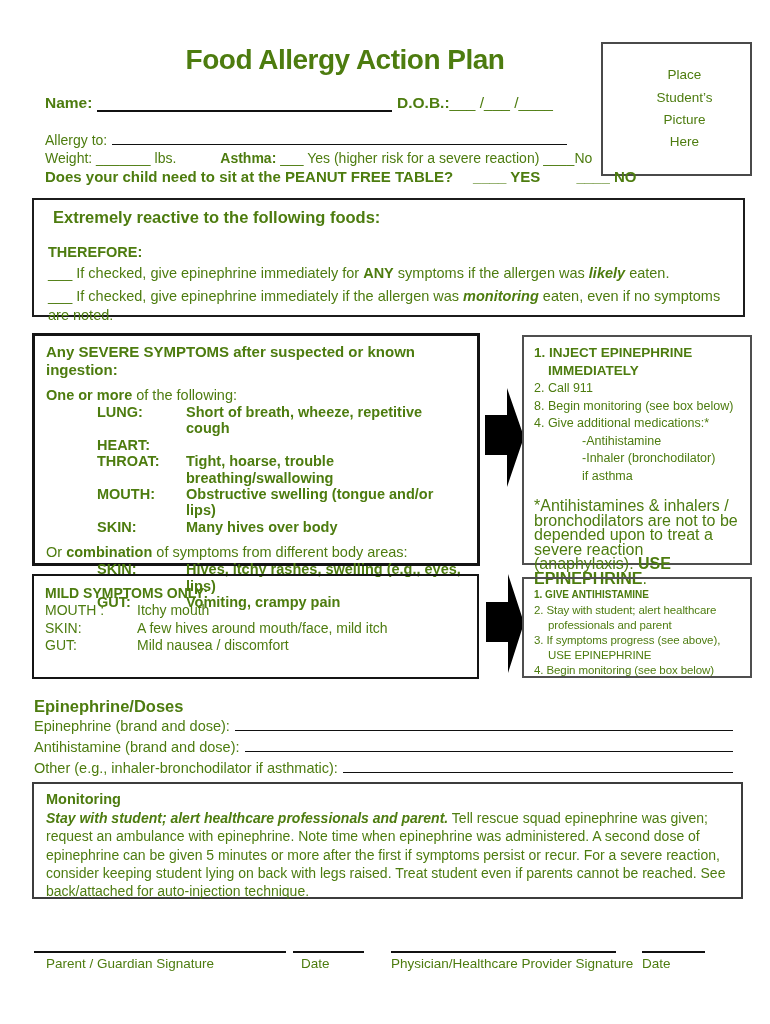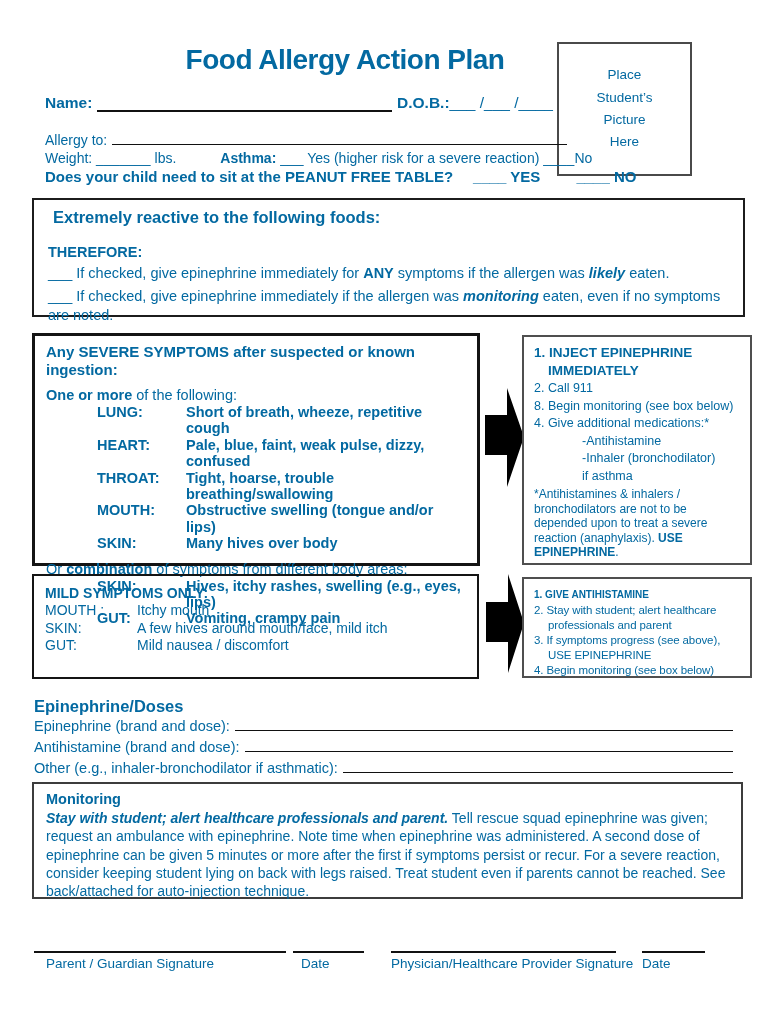--- a/index.html
+++ b/index.html
@@ -1,27 +1,27 @@
 <!DOCTYPE html>
 <html><head>
 <meta charset="utf-8">
 <style>
   html,body{margin:0;padding:0;background:#fff;}
   .page{
     position:relative;width:770px;height:980px;background:#ffffff;
-    font-family:"Liberation Sans",sans-serif;color:#0369a1;overflow:hidden;
+    font-family:"Liberation Sans",sans-serif;color:#4d7c0f;overflow:hidden;
   }
   .abs{position:absolute;}
   .b{font-weight:bold;}
   .bi{font-weight:bold;font-style:italic;}
   .title{left:0;top:44px;width:690px;text-align:center;font-size:28px;font-weight:bold;letter-spacing:-.5px;}
   .pictureBox{
-    left:557px;top:42px;width:131px;height:130px;border:2px solid #4a4a4a;
+    left:601px;top:42px;width:131px;height:130px;border:2px solid #4a4a4a;
     display:flex;flex-direction:column;justify-content:center;align-items:center;
-    font-size:13.5px;line-height:1.65;text-align:center;
+    font-size:13.5px;line-height:1.65;text-align:center;padding-left:16px;
   }
   .row{display:flex;align-items:baseline;white-space:nowrap;}
   .fill{flex:1 1 auto;border-bottom:2px solid #111;height:13px;margin:0 5px;}
   .fill.thin{border-bottom-width:1.5px;}
   .nameRow{left:45px;top:94px;width:508px;font-size:15.5px;align-items:flex-end;}
   .allergyRow{left:45px;top:131px;width:527px;font-size:14px;}
   .weightRow{left:45px;top:150px;font-size:14px;}
   .peanutRow{left:45px;top:168px;font-size:15px;font-weight:bold;}
   .reactiveBox{left:32px;top:198px;width:681px;height:99px;border:2px solid #1c1c1c;padding:8px 14px;}
   .reactiveHead{display:flex;align-items:baseline;font-size:16.5px;font-weight:bold;flex-direction:column;}
@@ -32,21 +32,21 @@
   .severeHead{font-weight:bold;font-size:15px;line-height:17.5px;}
   .grpLine{margin-top:9px;line-height:17px;}
   .symRow{padding-left:51px;display:flex;line-height:16.4px;font-weight:bold;}
   .symRow .lbl{width:89px;flex:0 0 auto;}
   .rightBox{border:2px solid #4f4f4f;padding:7px 10px;}
   .injectBox{left:522px;top:335px;width:206px;height:212px;}
   .injStep1{font-size:13.5px;font-weight:bold;line-height:18px;}
   .injStep1b{font-size:13.5px;font-weight:bold;line-height:18px;padding-left:14px;}
   .injStep{font-size:12.5px;line-height:17.5px;padding-left:14px;text-indent:-14px;}
   .injSub{font-size:12.5px;line-height:17.5px;padding-left:48px;}
-  .injFoot{font-size:12px;line-height:14.5px;margin-top:2px;}
+  .injFoot{font-size:16px;line-height:14.5px;margin-top:14px;}
   .arrow{width:39px;height:99px;}
   .arrow1{left:485px;top:388px;}
   .arrow2{left:486px;top:574px;}
   .mildBox{left:32px;top:574px;width:421px;height:85px;border:2.5px solid #141414;padding:8px 11px;font-size:14px;}
   .mildHead{font-weight:bold;font-size:14px;line-height:18px;}
   .mildRow{display:flex;line-height:17.6px;}
   .mildRow .lbl{width:92px;flex:0 0 auto;}
   .antiBox{left:522px;top:577px;width:206px;height:83px;}
   .antiStep1{font-size:10px;font-weight:bold;line-height:17px;}
   .antiStep{font-size:11.5px;line-height:15px;padding-left:14px;text-indent:-14px;letter-spacing:-.1px;}
@@ -115,21 +115,20 @@
     <div class="severeHead">Any SEVERE SYMPTOMS after suspected or known ingestion:</div>
     <div class="grpLine">
       <span class="b">One or more</span><span> of the following:</span>
     </div>
     <div class="symRow">
       <span class="lbl">LUNG:</span>
         <span>Short of breath, wheeze, repetitive cough</span>
     </div>
     <div class="symRow">
       <span class="lbl">HEART:</span>
-        <span>Pale, blue, faint, weak pulse, dizzy, confused</span>
     </div>
     <div class="symRow">
       <span class="lbl">THROAT:</span>
         <span>Tight, hoarse, trouble breathing/swallowing</span>
     </div>
     <div class="symRow">
       <span class="lbl">MOUTH:</span>
         <span>Obstructive swelling (tongue and/or lips)</span>
     </div>
     <div class="symRow">

